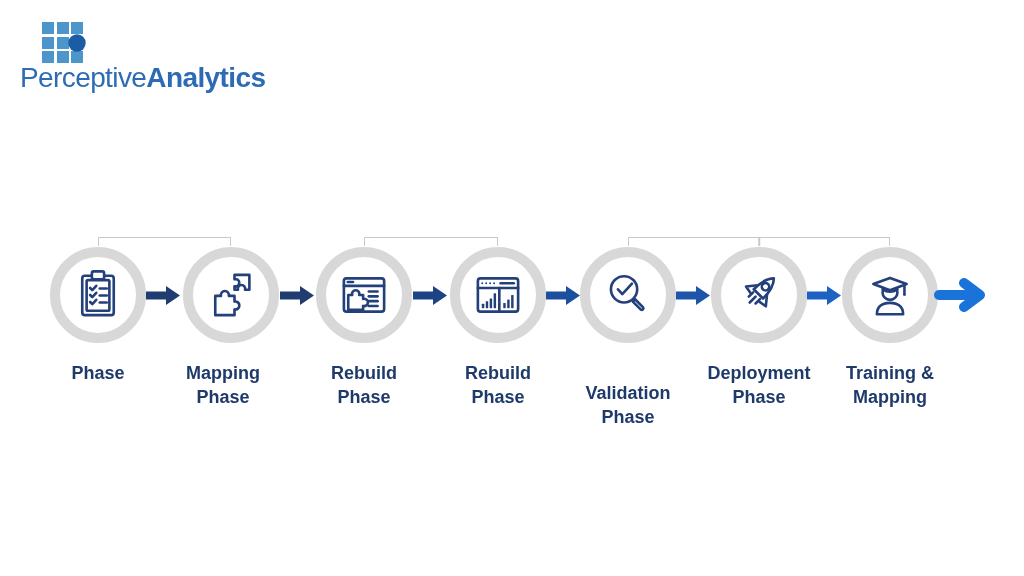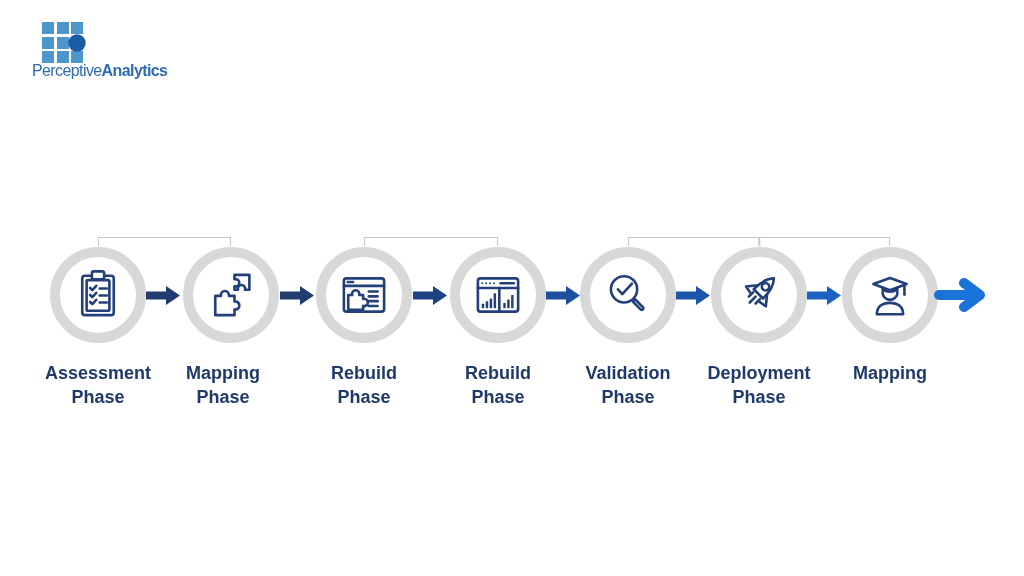--- a/index.html
+++ b/index.html
@@ -14,22 +14,22 @@
 
   
   .logo { position:absolute; left:16px; top:14px; width:240px; height:90px; }
   .logo-grid {
     position:absolute; left:26px; top:8px;
     display:grid; grid-template-columns:repeat(3,12px); grid-auto-rows:12px; gap:2.5px;
   }
   .logo-grid .sq { background: var(--logo-square-blue, #4c96cc); }
   .logo-grid .dot { background: var(--logo-dot-blue, #1b5ca5); border-radius:50%; transform:scale(1.45); }
   .logo-text {
-    position:absolute; left:16px; top:48px;
-    font-size:16px; letter-spacing:-0.6px; white-space:nowrap;
+    position:absolute; left:4px; top:48px;
+    font-size:28px; letter-spacing:-0.6px; white-space:nowrap;
     color: var(--logo-text-blue, #2d6cb5);
   }
   .logo-text .bold { font-weight:bold; }
 
   
   .bracket {
     position:absolute; top:237px; height:9px;
     border:1.5px solid var(--bracket-gray, #c9c9c9);
     border-bottom:none;
   }
@@ -201,40 +201,40 @@
       <circle cx="48.5" cy="31.5" r="1.7" fill="currentColor" stroke="none"></circle>
     </svg>
   </div>
 
   <svg class="final-arrow" viewBox="0 0 56 36" fill="none">
     <path d="M5,18 H38" stroke="currentColor" stroke-width="10" stroke-linecap="round"></path>
     <path d="M30,6 L46,18 L30,30" stroke="currentColor" stroke-width="10" stroke-linecap="round" stroke-linejoin="round"></path>
   </svg>
 
   <div class="step-label" style="left:23px;">
-    <div>Assessment</div>
     <div>Phase</div>
   </div>
   <div class="step-label" style="left:148px;">
     <div>Mapping</div>
     <div>Phase</div>
   </div>
   <div class="step-label" style="left:289px;">
     <div>Rebuild</div>
     <div>Phase</div>
   </div>
   <div class="step-label" style="left:423px;">
     <div>Rebuild</div>
     <div>Phase</div>
   </div>
-  <div class="step-label" style="left:553px;">
+  <div class="step-label" style="left:553px;margin-top:20px;">
     <div>Validation</div>
     <div>Phase</div>
   </div>
   <div class="step-label" style="left:684px;">
     <div>Deployment</div>
     <div>Phase</div>
   </div>
   <div class="step-label" style="left:815px;">
+    <div>Training &amp;</div>
     <div>Mapping</div>
   </div>
 
 </div>
 
 </body></html>

